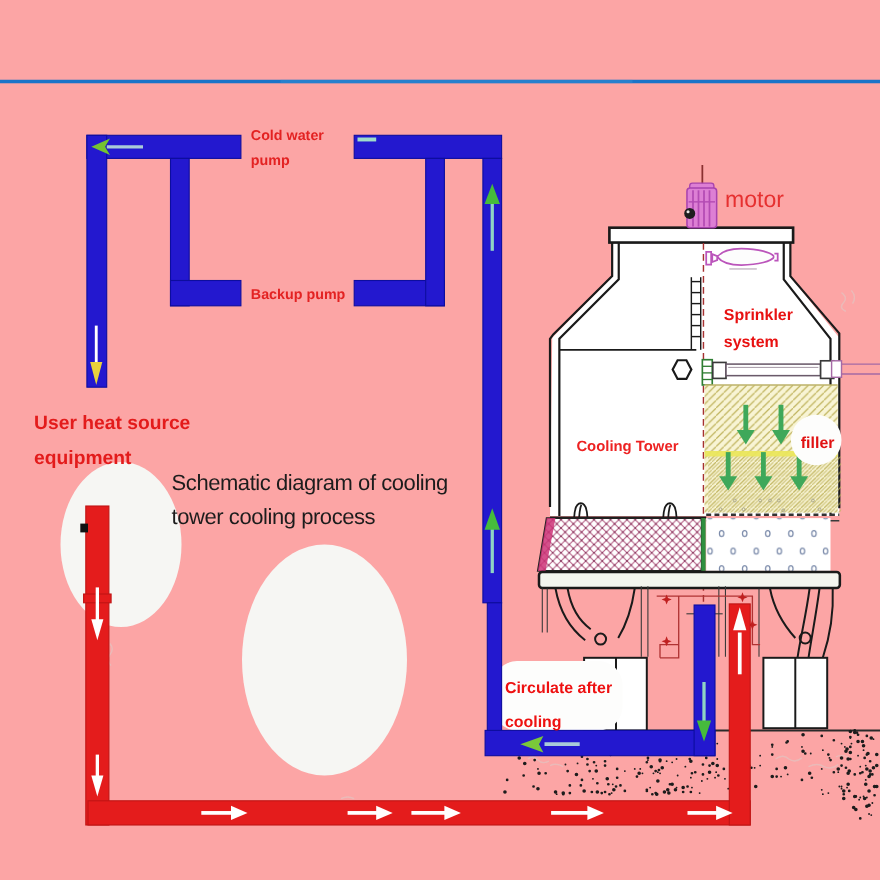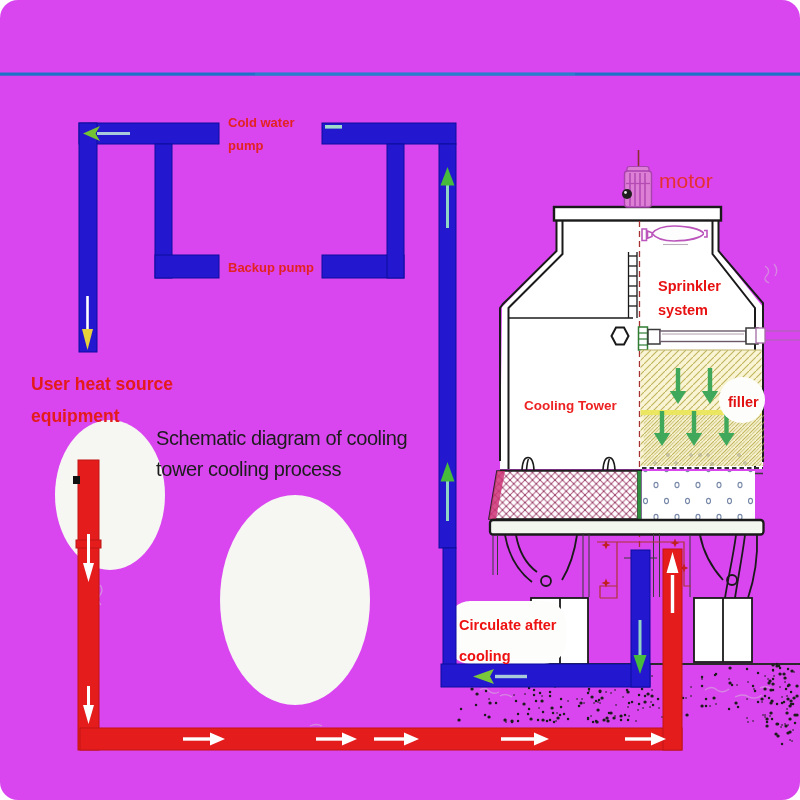--- a/index.html
+++ b/index.html
@@ -1,16 +1,16 @@
 <!DOCTYPE html>
 <html><head><meta charset="utf-8">
 <style>
   html,body{margin:0;padding:0;background:#fff;}
-  #stage{position:relative;width:800px;height:800px;background:#d946ef;overflow:hidden;
-         font-family:"Liberation Sans",sans-serif;border-radius:18px;}
+  #stage{position:relative;width:800px;height:800px;background:#fca5a5;overflow:hidden;
+         font-family:"Liberation Sans",sans-serif;}
   svg{position:absolute;left:0;top:0;}
   text{font-family:"Liberation Sans",sans-serif;}
 </style></head>
 <body>
 <div id="stage">
 <svg width="800" height="800" viewBox="0 0 800 800">
 <defs>
   <pattern id="hatch" width="7" height="7" patternUnits="userSpaceOnUse">
     <path d="M-1,8 L8,-1" stroke="#c0b45e" stroke-width="1.1" fill="none"></path>
   </pattern>

